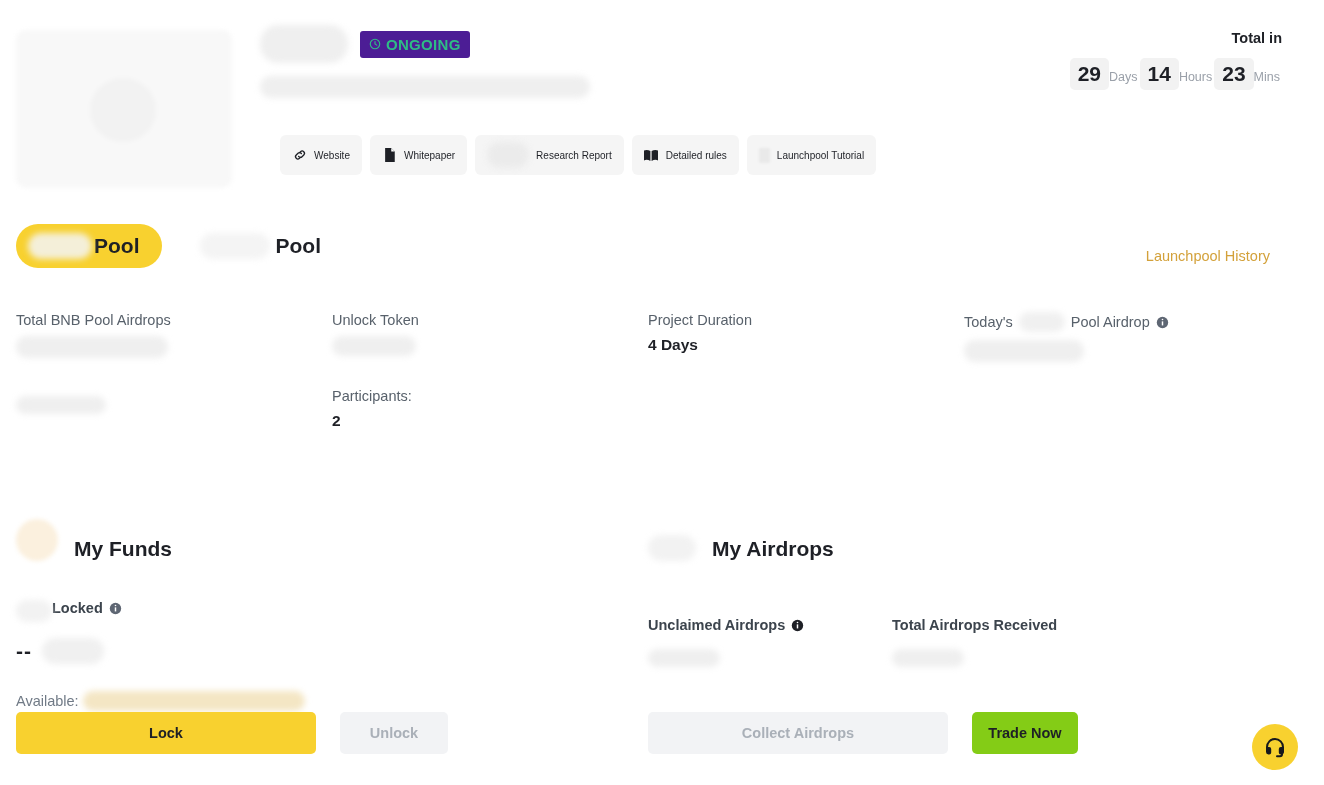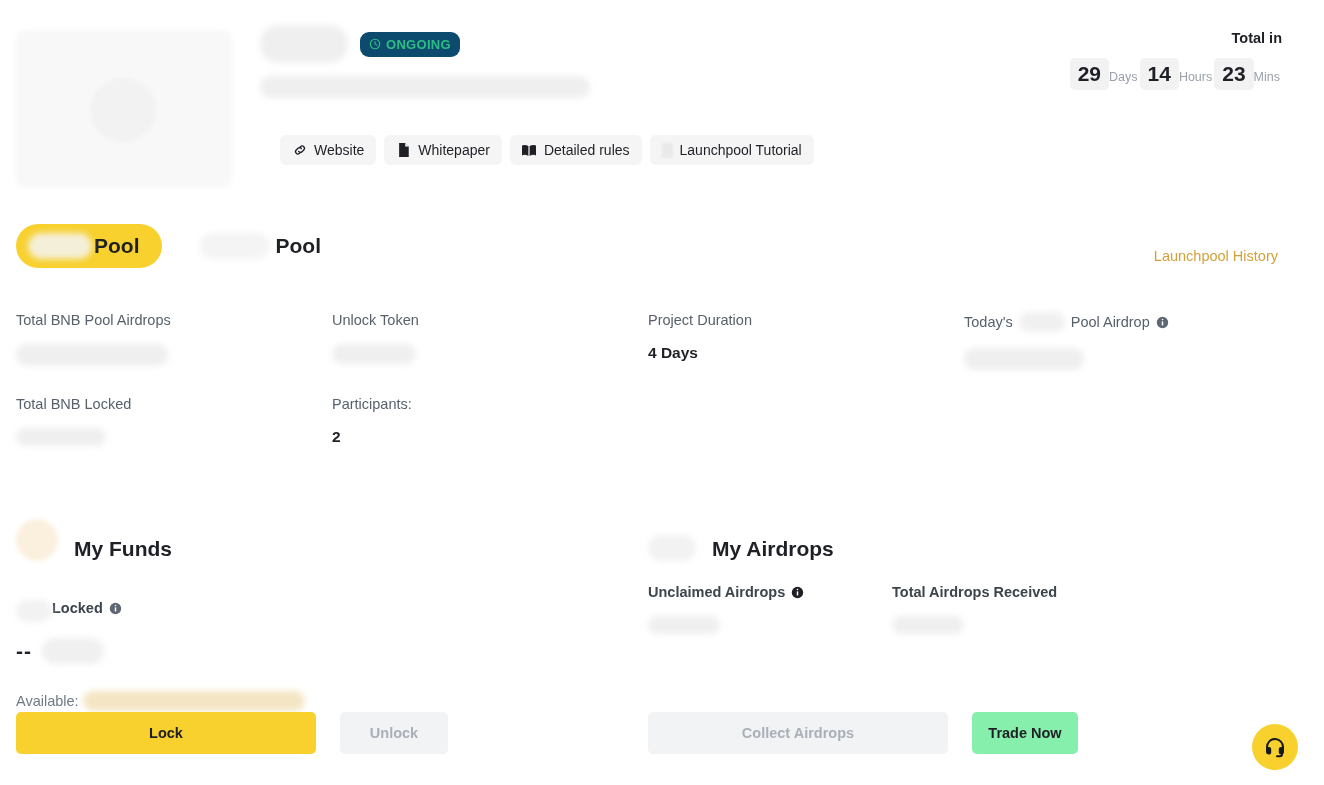--- a/index.html
+++ b/index.html
@@ -34,33 +34,33 @@
   .project-banner-circle {
     position: absolute; left: 74px; top: 48px;
     width: 66px; height: 64px; border-radius: 50%;
     background: #f2f2f2;
   }
   .head-main { position: absolute; left: 244px; top: 0; }
   .title-row { display: flex; align-items: center; gap: 12px; height: 48px; }
   .title-blur { width: 88px; height: 38px; border-radius: 18px; }
   .badge-ongoing {
     display: inline-flex; align-items: center; gap: 5px;
-    background: #0c4a6e; color: #2ebd85;
-    font-size: 13px; font-weight: 600; letter-spacing: .3px;
-    padding: 5px 9px; border-radius: 9px;
+    background: #4c1d95; color: #2ebd85;
+    font-size: 15px; font-weight: 600; letter-spacing: .3px;
+    padding: 5px 9px; border-radius: 3px;
   }
   .badge-ongoing svg { display: block; }
   .subtitle-blur { margin-top: 8px; width: 330px; height: 22px; border-radius: 11px; }
 
   .links-row { position: absolute; left: 264px; top: 115px; display: flex; gap: 8px; }
   .link-chip {
     display: inline-flex; align-items: center; gap: 7px;
     background: #f5f5f5; border-radius: 6px;
     padding: 7px 12px;
-    font-size: 14px; color: #1e2026; font-weight: 400;
+    font-size: 10px; color: #1e2026; font-weight: 400;
     white-space: nowrap; cursor: pointer;
   }
   .link-chip .ic { display: inline-flex; width: 15px; height: 15px; align-items: center; justify-content: center; }
   .link-chip .ic svg { display: block; }
   .chip-blur-ic { width: 42px; height: 26px; border-radius: 13px; background: #ebebeb; filter: blur(3px); }
   .chip-faint-ic { width: 11px; height: 15px; background: #e9e9e9; border-radius: 2px; filter: blur(1.2px); }
 
   
   .countdown { position: absolute; right: 26px; top: 10px; text-align: right; }
   .ends-in { font-size: 14.5px; font-weight: 700; color: #1e2026; }
@@ -78,31 +78,31 @@
     display: inline-flex; align-items: center;
     border-radius: 999px; cursor: pointer;
     font-size: 21px; font-weight: 700; color: #1e2026;
   }
   .tab-active { background: #f8d12f; padding: 9px 22px 9px 12px; }
   .tab-inactive { padding: 9px 4px 9px 4px; }
   .tab .tokblur { width: 64px; height: 26px; border-radius: 13px; background: #f4efd9; filter: blur(3px); margin-right: 2px; }
   .tab-inactive .tokblur { background: #f4f4f4; width: 70px; margin-right: 6px; }
 
   .history-link {
-    position: absolute; right: 46px; top: 248px;
+    position: absolute; right: 54px; top: 248px;
     font-size: 14.5px; color: #d6a game; color: #d3a13a; cursor: pointer;
   }
 
   
   .stats { position: absolute; left: 16px; top: 312px; width: 1280px; }
   .stat-row { display: flex; }
   .stat-row + .stat-row { margin-top: 26px; }
   .stat { }
   .stat-label { font-size: 14.5px; color: #58616b; display: flex; align-items: center; gap: 6px; white-space: nowrap; }
-  .stat-value { margin-top: 16px; font-size: 15.5px; font-weight: 700; color: #1e2026; }
+  .stat-value { margin-top: 8px; font-size: 15.5px; font-weight: 700; color: #1e2026; }
   .v-blur-lg { width: 152px; height: 22px; border-radius: 11px; display: block; }
   .v-blur-md { width: 84px; height: 20px; border-radius: 10px; display: block; }
   .v-blur-xs { width: 62px; height: 18px; border-radius: 9px; display: block; }
   .inline-blur-pill { width: 46px; height: 20px; border-radius: 10px; background: #f0f0f0; filter: blur(3px); display: inline-block; }
   .info-icon { display: inline-flex; width: 13px; height: 13px; }
   .info-icon svg { display: block; }
 
   .col-1 { width: 316px; }
   .col-2 { width: 316px; }
   .col-3 { width: 316px; }
@@ -120,35 +120,35 @@
   .sub-label { font-size: 14.5px; color: #3c444d; font-weight: 600; display: flex; align-items: center; gap: 6px; }
   .locked-row { margin-top: 39px; display: flex; align-items: flex-start; }
   .locked-pill { width: 36px; height: 22px; border-radius: 11px; background: #f2f2f2; filter: blur(3px); }
   .amount-row { margin-top: 16px; display: flex; align-items: center; gap: 10px; }
   .amount-dashes { font-size: 21px; font-weight: 700; color: #1e2026; letter-spacing: 1px; }
   .amount-unit-blur { width: 62px; height: 26px; border-radius: 13px; background: #f0f0f0; filter: blur(3px); }
   .available-row { margin-top: 27px; display: flex; align-items: center; gap: 4px; }
   .available-label { font-size: 14.5px; color: #707a86; }
   .available-blur { width: 222px; height: 20px; border-radius: 10px; }
 
-  .airdrop-stats { margin-top: 23px; display: flex; align-items: center; }
+  .airdrop-stats { margin-top: 56px; display: flex; align-items: center; }
   .airdrop-col { width: 244px; }
   .airdrop-val { margin-top: 16px; }
 
   
   .btn {
     display: inline-flex; align-items: center; justify-content: center;
     border: none; border-radius: 5px;
     font-family: "Liberation Sans", sans-serif;
     font-size: 14.5px; font-weight: 700;
     cursor: pointer;
   }
   .btn-primary { background: #f8d12f; color: #1e2026; }
   .btn-disabled { background: #f2f3f5; color: #aab0b8; cursor: default; }
-  .btn-neutral { background: #86efac; color: #1e2026; text-align: right; }
+  .btn-neutral { background: #84cc16; color: #1e2026; text-align: right; }
 
   .actions-left { position: absolute; left: 16px; top: 712px; display: flex; gap: 24px; }
   .btn-lock { width: 300px; height: 42px; }
   .btn-unlock { width: 108px; height: 42px; }
   .actions-right { position: absolute; left: 648px; top: 712px; display: flex; gap: 24px; }
   .btn-collect { width: 300px; height: 42px; text-align: center; }
   .btn-trade { width: 106px; height: 42px; }
 
   
   .support-fab {
@@ -201,20 +201,24 @@
       <div class="link-chip">
         <span class="ic">
           <svg width="13" height="14" viewBox="0 0 14 16" fill="#1e2026">
             <path d="M2 0h7l4 4v12H2z"></path>
             <path d="M9 0v4h4" fill="#ffffff"></path>
           </svg>
         </span>
         <span>Whitepaper</span>
       </div>
 
+      <div class="link-chip">
+        <span class="chip-blur-ic"></span>
+        <span>Research Report</span>
+      </div>
 
       <div class="link-chip">
         <span class="ic">
           <svg width="14" height="13" viewBox="0 0 16 14" fill="#1e2026">
             <path d="M0 1.2C2 .2 5 .4 7.3 1.8v11.4C5 11.8 2 11.6 0 12.6z"></path>
             <path d="M16 1.2C14 .2 11 .4 8.7 1.8v11.4c2.3-1.4 5.3-1.6 7.3-.6z"></path>
           </svg>
         </span>
         <span>Detailed rules</span>
       </div>
@@ -288,21 +292,20 @@
           </span>
         </div>
         <div class="stat-value">
           <span class="blur v-blur-lg" style="width:120px"></span>
         </div>
       </div>
     </div>
 
     <div class="stat-row">
       <div class="stat col-1">
-        <div class="stat-label">Total BNB Locked</div>
         <div class="stat-value">
           <span class="blur v-blur-xs" style="width:90px"></span>
         </div>
       </div>
 
       <div class="stat col-2">
         <div class="stat-label">Participants:</div>
         <div class="stat-value">2</div>
       </div>
 

